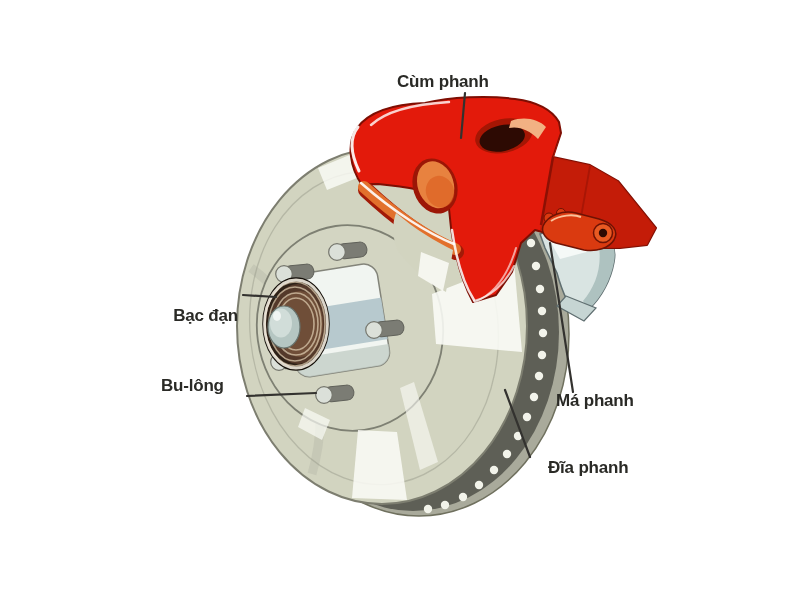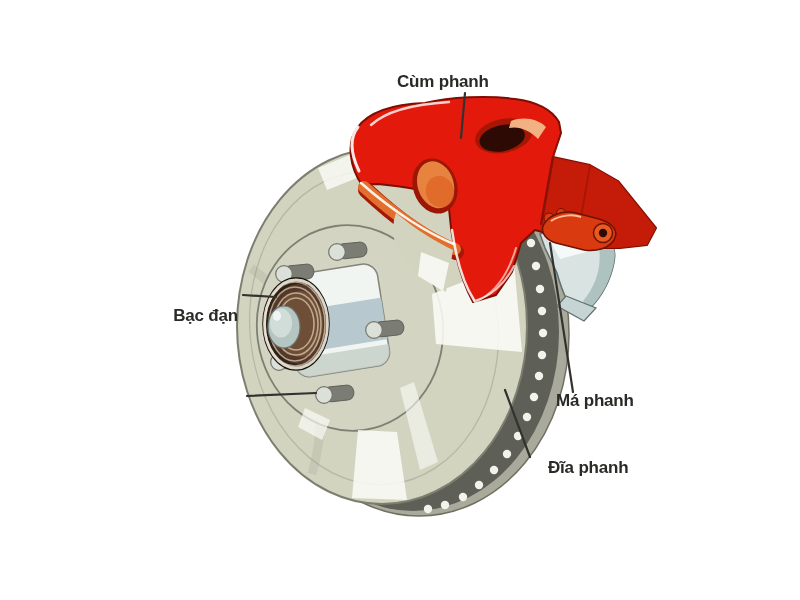--- a/index.html
+++ b/index.html
@@ -172,18 +172,19 @@
     <line x1="550" y1="243" x2="573" y2="392"></line>
     <line x1="505" y1="390" x2="530" y2="457"></line>
   </g>
 </svg>
 
 <div class="lbl center" style="left:397px;top:72px;width:140px;">Cùm phanh</div>
 
 <div class="lbl right" style="left:118px;top:286px;width:120px;margin-top:20px;">Bạc đạn</div>
 
 <div class="lbl center" style="left:161px;top:376px;width:100px;">
+  <div>Bu-lông</div>
 </div>
 
 <div class="lbl" style="left:556px;top:391px;">Má phanh</div>
 
 <div class="lbl" style="left:548px;top:458px;">Đĩa phanh</div>
 </div>
 
 </body></html>

